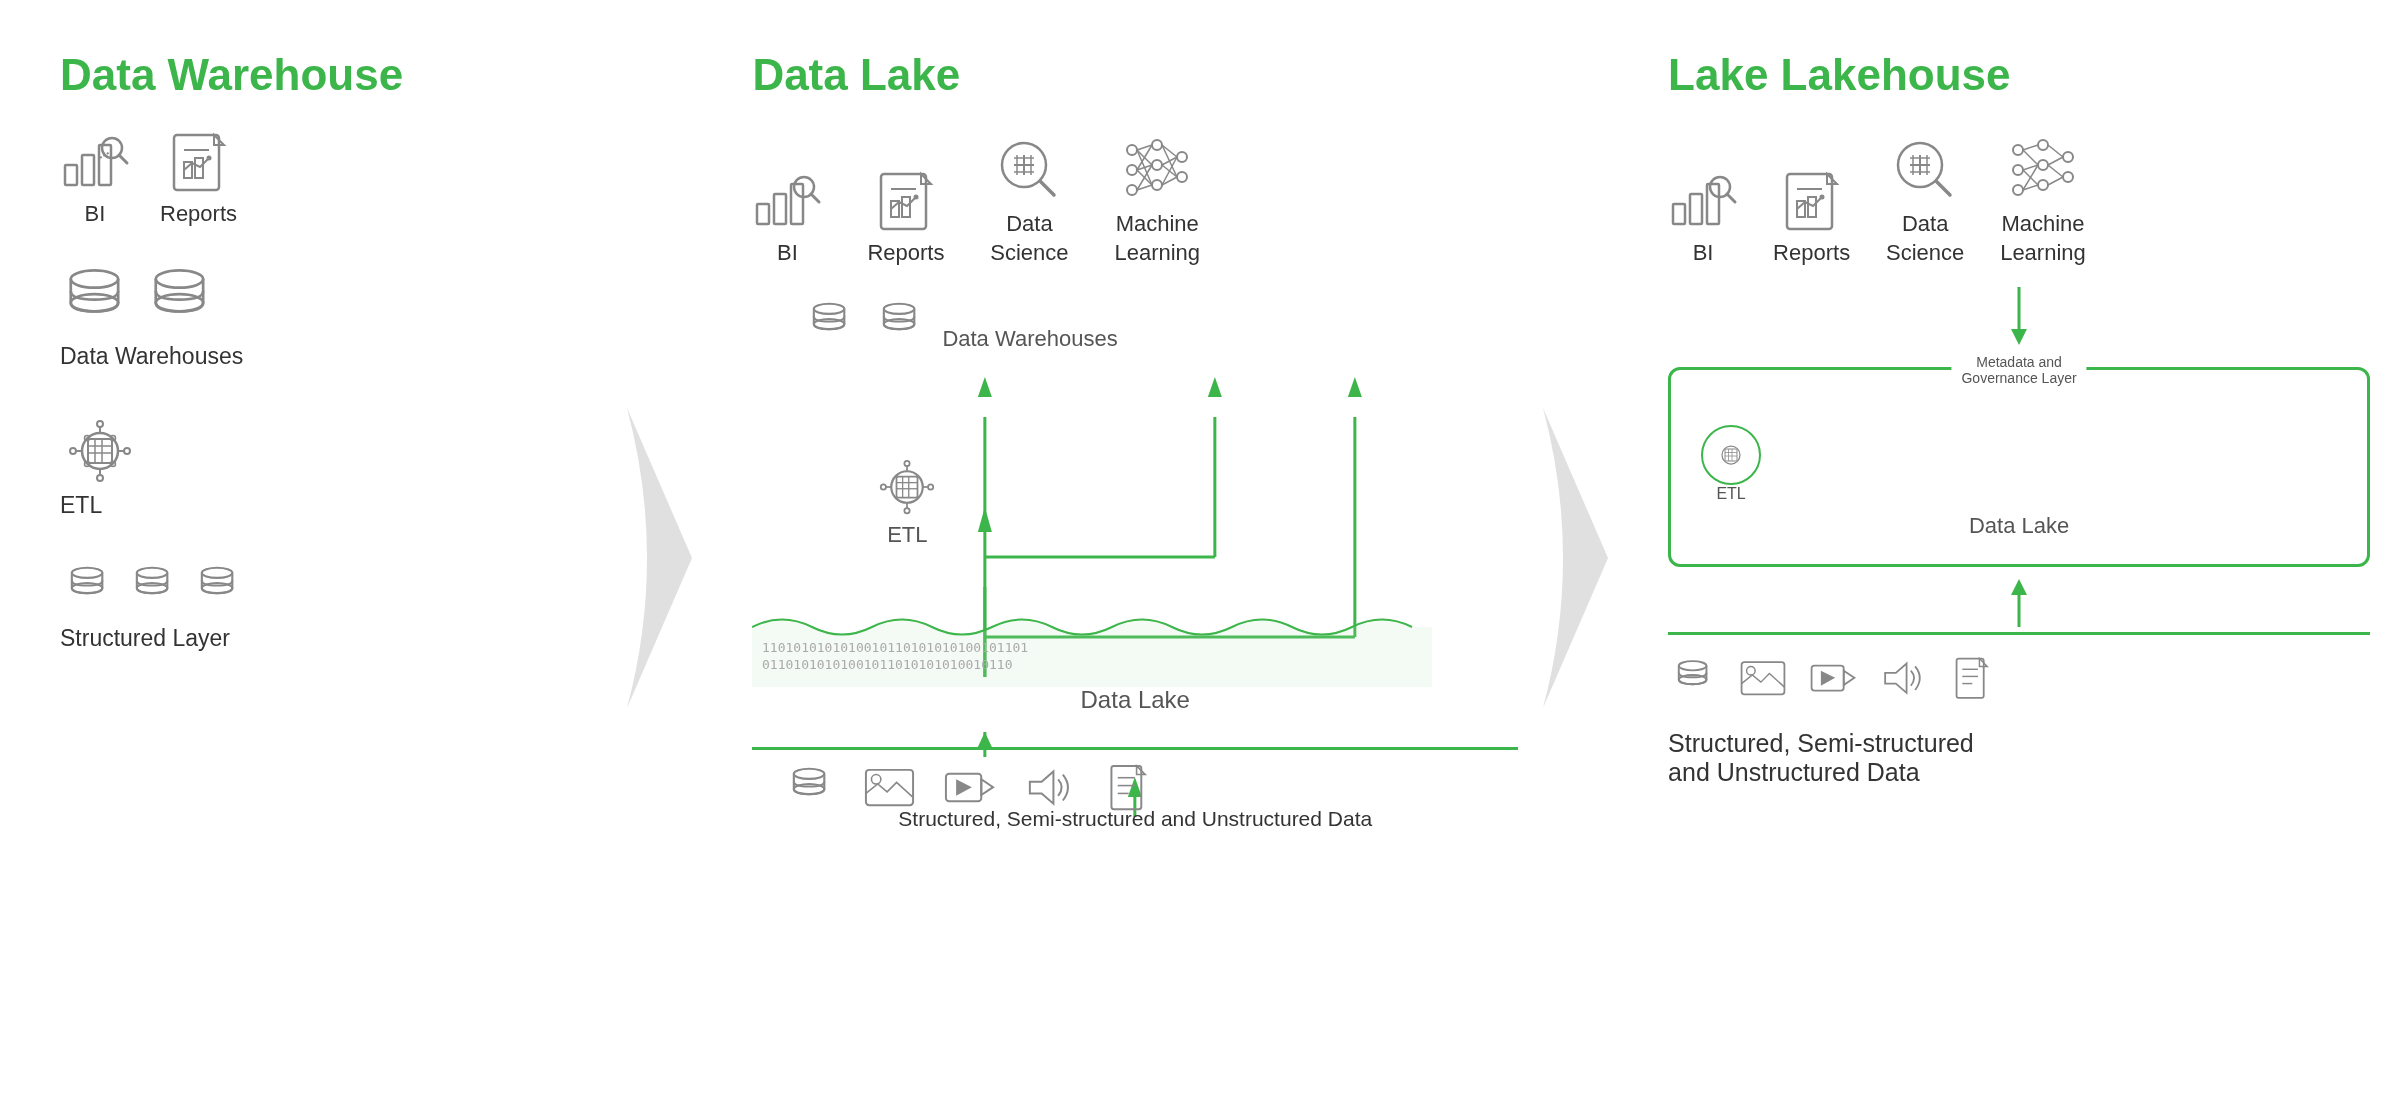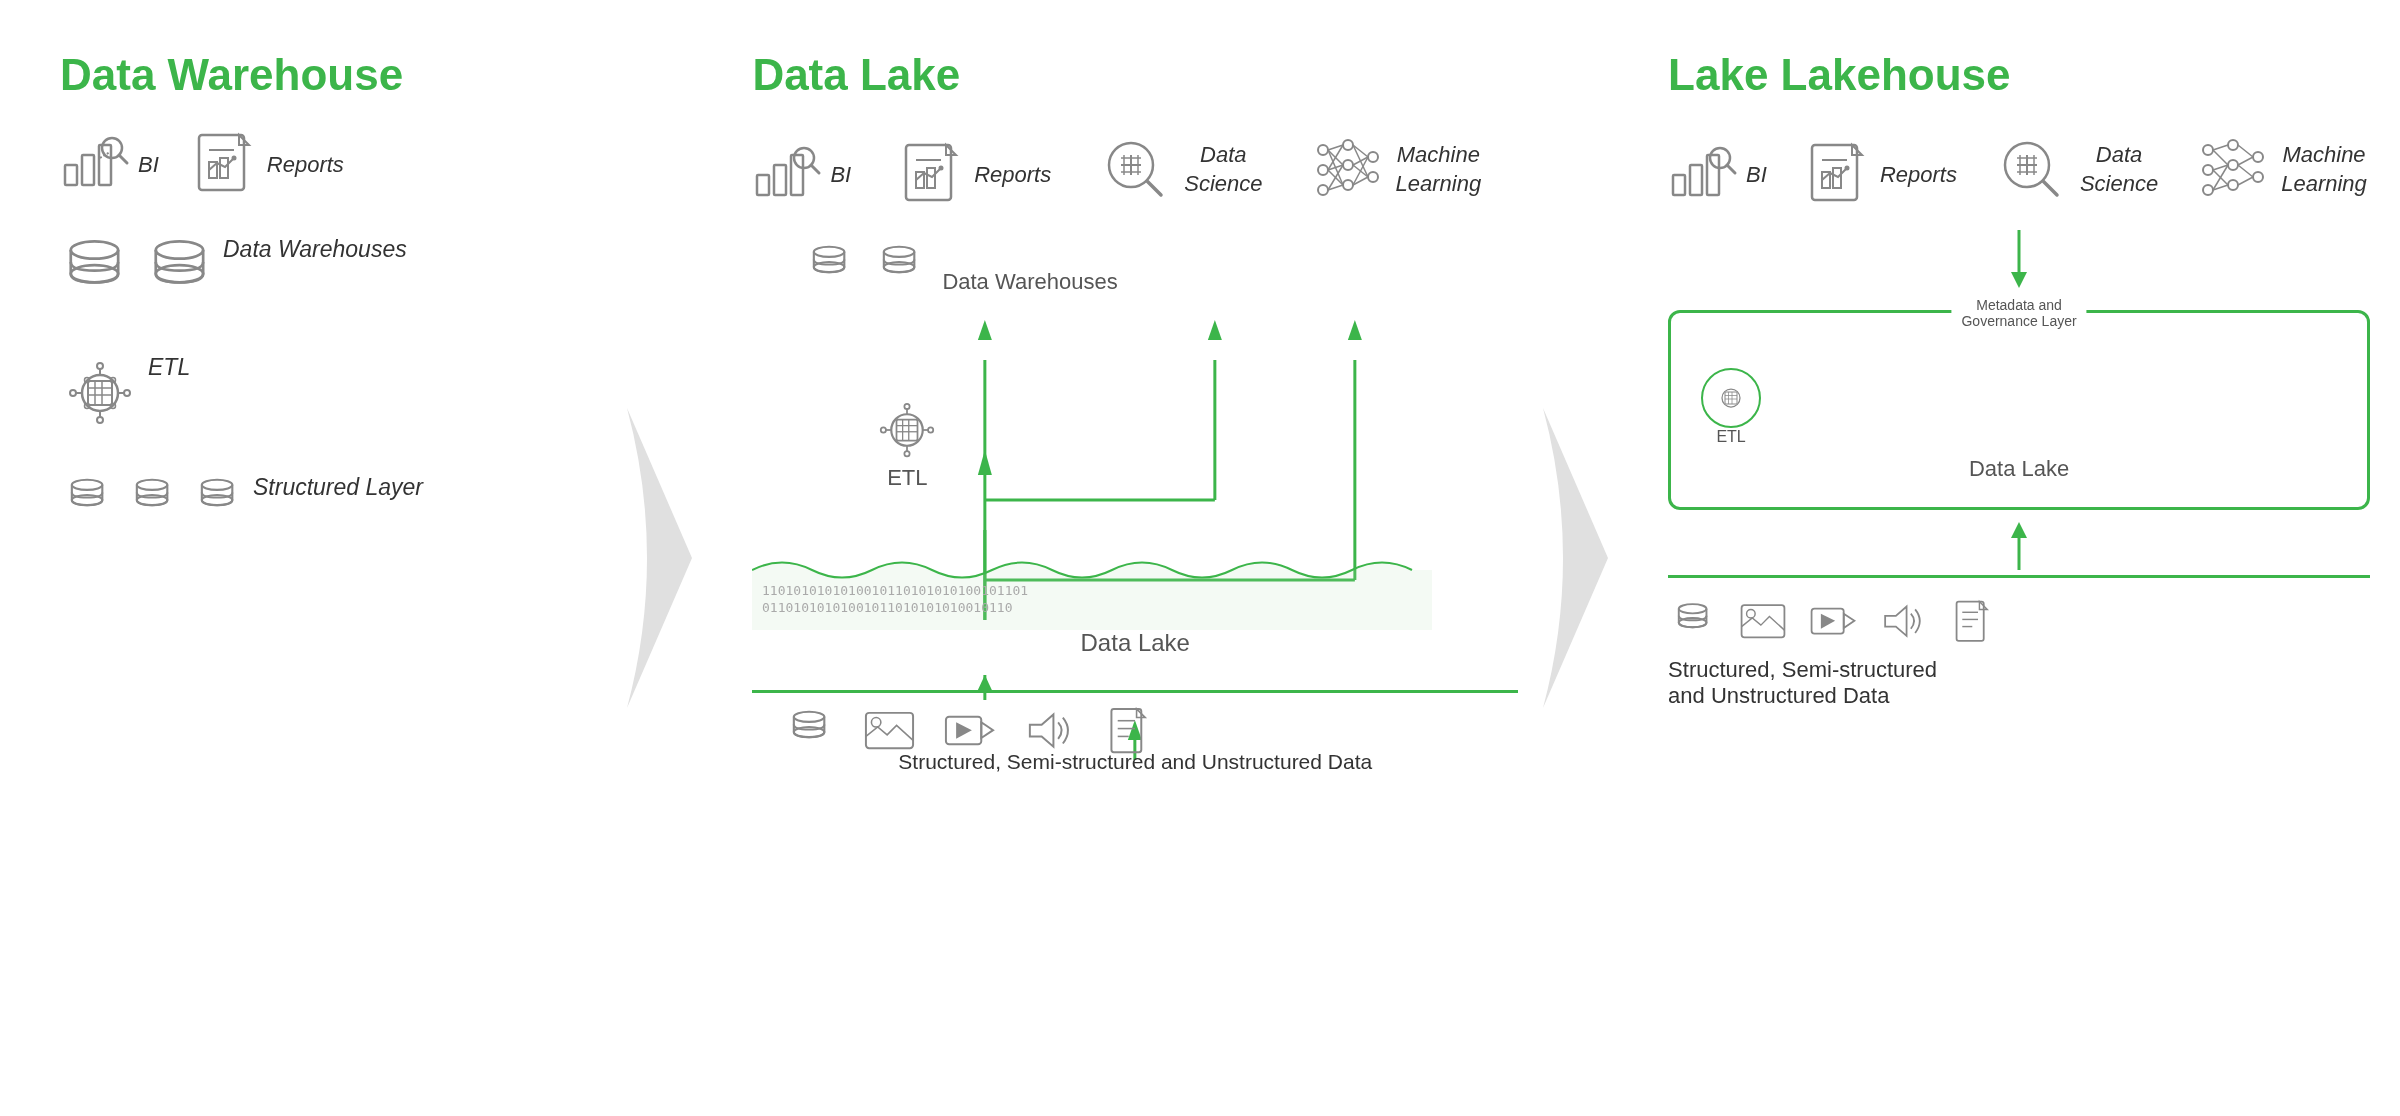--- a/index.html
+++ b/index.html
@@ -49,23 +49,22 @@
     
     .icon-row {
       display: flex;
       gap: 30px;
       align-items: flex-end;
       margin-bottom: 8px;
     }
 
     .icon-item {
       display: flex;
+      flex-direction: column;
       align-items: center;
-      gap: 8px;
-      font-style: italic;
     }
 
     .icon-item .label {
       font-size: 22px;
       color: #333;
       text-align: center;
       line-height: 1.3;
     }
 
     .icon-svg {
@@ -525,16 +524,16 @@
       </svg>
       <svg width="50" height="50" viewBox="0 0 70 70">
         <rect x="12" y="5" width="38" height="55" rx="3" fill="none" stroke="#888" stroke-width="2.5"></rect>
         <line x1="20" y1="20" x2="42" y2="20" stroke="#888" stroke-width="2"></line>
         <line x1="20" y1="30" x2="42" y2="30" stroke="#888" stroke-width="2"></line>
         <line x1="20" y1="40" x2="34" y2="40" stroke="#888" stroke-width="2"></line>
         <path d="M44 5 L55 16 L44 16 Z" fill="none" stroke="#888" stroke-width="2"></path>
       </svg>
     </div>
 
-    <div style="font-size:22px;color:#333;margin-top:9px;">Structured, Semi-structured<br>and Unstructured Data</div>
+    <div style="font-size:25px;color:#333;margin-top:24px;">Structured, Semi-structured<br>and Unstructured Data</div>
   </div>
 
 </div>
 
 </body></html>

